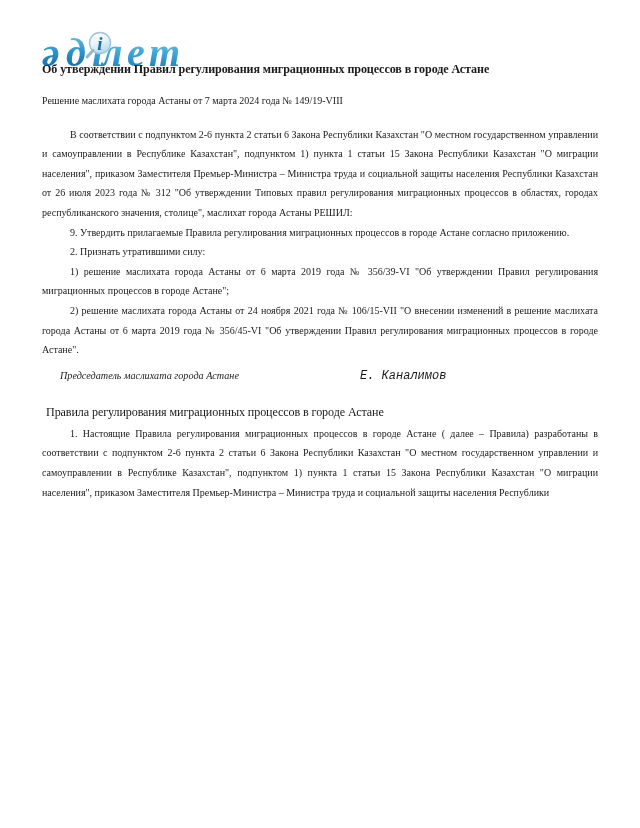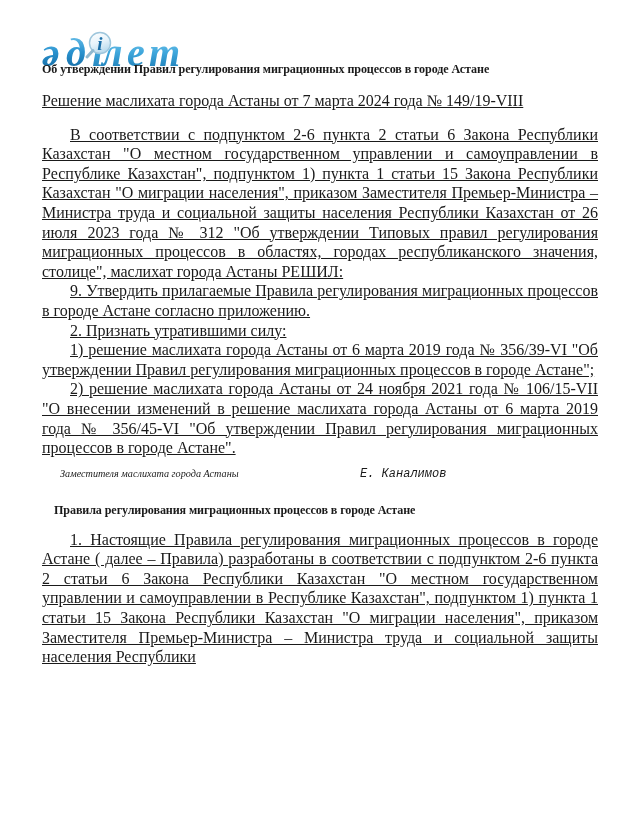--- a/index.html
+++ b/index.html
@@ -33,38 +33,37 @@
 
   
   .doc-title {
     font-weight: bold;
     font-size: 12.1px;
     line-height: 15px;
     margin: 4px 0 0 0;
     letter-spacing: -0.1px;
   }
   .section-title {
-    font-weight: bold;
+    font-weight: normal;
     font-size: 12.1px;
     line-height: 15px;
-    margin: 12px;
+    margin: 4px;
     letter-spacing: -0.1px;
   }
   .block-gap-title { margin-top: 22px; }
   .block-gap-chapter { margin-top: 18px; }
 
   
   p.body {
-    font-size: 16px;
+    font-size: 10px;
     line-height: 19.6px;
     margin: 0;
     text-align: justify;
     text-justify: inter-word;
     hyphens: none;
-    text-decoration: underline;
   }
   p.lead { margin-top: 14px; }
   p.indent { text-indent: 28px; }
 
   
   .sig-row {
     display: flex;
     align-items: flex-start;
     margin-top: 9px;
     padding-left: 18px;
@@ -141,21 +140,21 @@
   <p class="body lead">Решение маслихата города Астаны от 7 марта 2024 года № 149/19-VIII</p>
 
   <p class="body lead indent">В соответствии с подпунктом 2-6 пункта 2 статьи 6 Закона Республики Казахстан "О местном государственном управлении и самоуправлении в Республике Казахстан", подпунктом 1) пункта 1 статьи 15 Закона Республики Казахстан "О миграции населения", приказом Заместителя Премьер-Министра – Министра труда и социальной защиты населения Республики Казахстан от 26 июля 2023 года № 312 "Об утверждении Типовых правил регулирования миграционных процессов в областях, городах республиканского значения, столице", маслихат города Астаны РЕШИЛ:</p>
 
   <p class="body indent">9. Утвердить прилагаемые Правила регулирования миграционных процессов в городе Астане согласно приложению.</p>
   <p class="body indent">2. Признать утратившими силу:</p>
   <p class="body indent">1) решение маслихата города Астаны от 6 марта 2019 года № 356/39-VI "Об утверждении Правил регулирования миграционных процессов в городе Астане";</p>
   <p class="body indent">2) решение маслихата города Астаны от 24 ноября 2021 года № 106/15-VII "О внесении изменений в решение маслихата города Астаны от 6 марта 2019 года № 356/45-VI "Об утверждении Правил регулирования миграционных процессов в городе Астане".</p>
 
   <div class="sig-row">
-    <div class="sig-title">Заместителя маслихата города Астаны</div>
+    <div class="sig-title">Председатель маслихата города Астане</div>
     <div class="sig-name">Е. Каналимов</div>
   </div>
 
 
   <h2 class="section-title block-gap-title">Правила регулирования миграционных процессов в городе Астане</h2>
 
 
   <p class="body final-block indent">1. Настоящие Правила регулирования миграционных процессов в городе Астане ( далее – Правила) разработаны в соответствии с подпунктом 2-6 пункта 2 статьи 6 Закона Республики Казахстан "О местном государственном управлении и самоуправлении в Республике Казахстан", подпунктом 1) пункта 1 статьи 15 Закона Республики Казахстан "О миграции населения", приказом Заместителя Премьер-Министра – Министра труда и социальной защиты населения Республики</p>
 
 </div>

